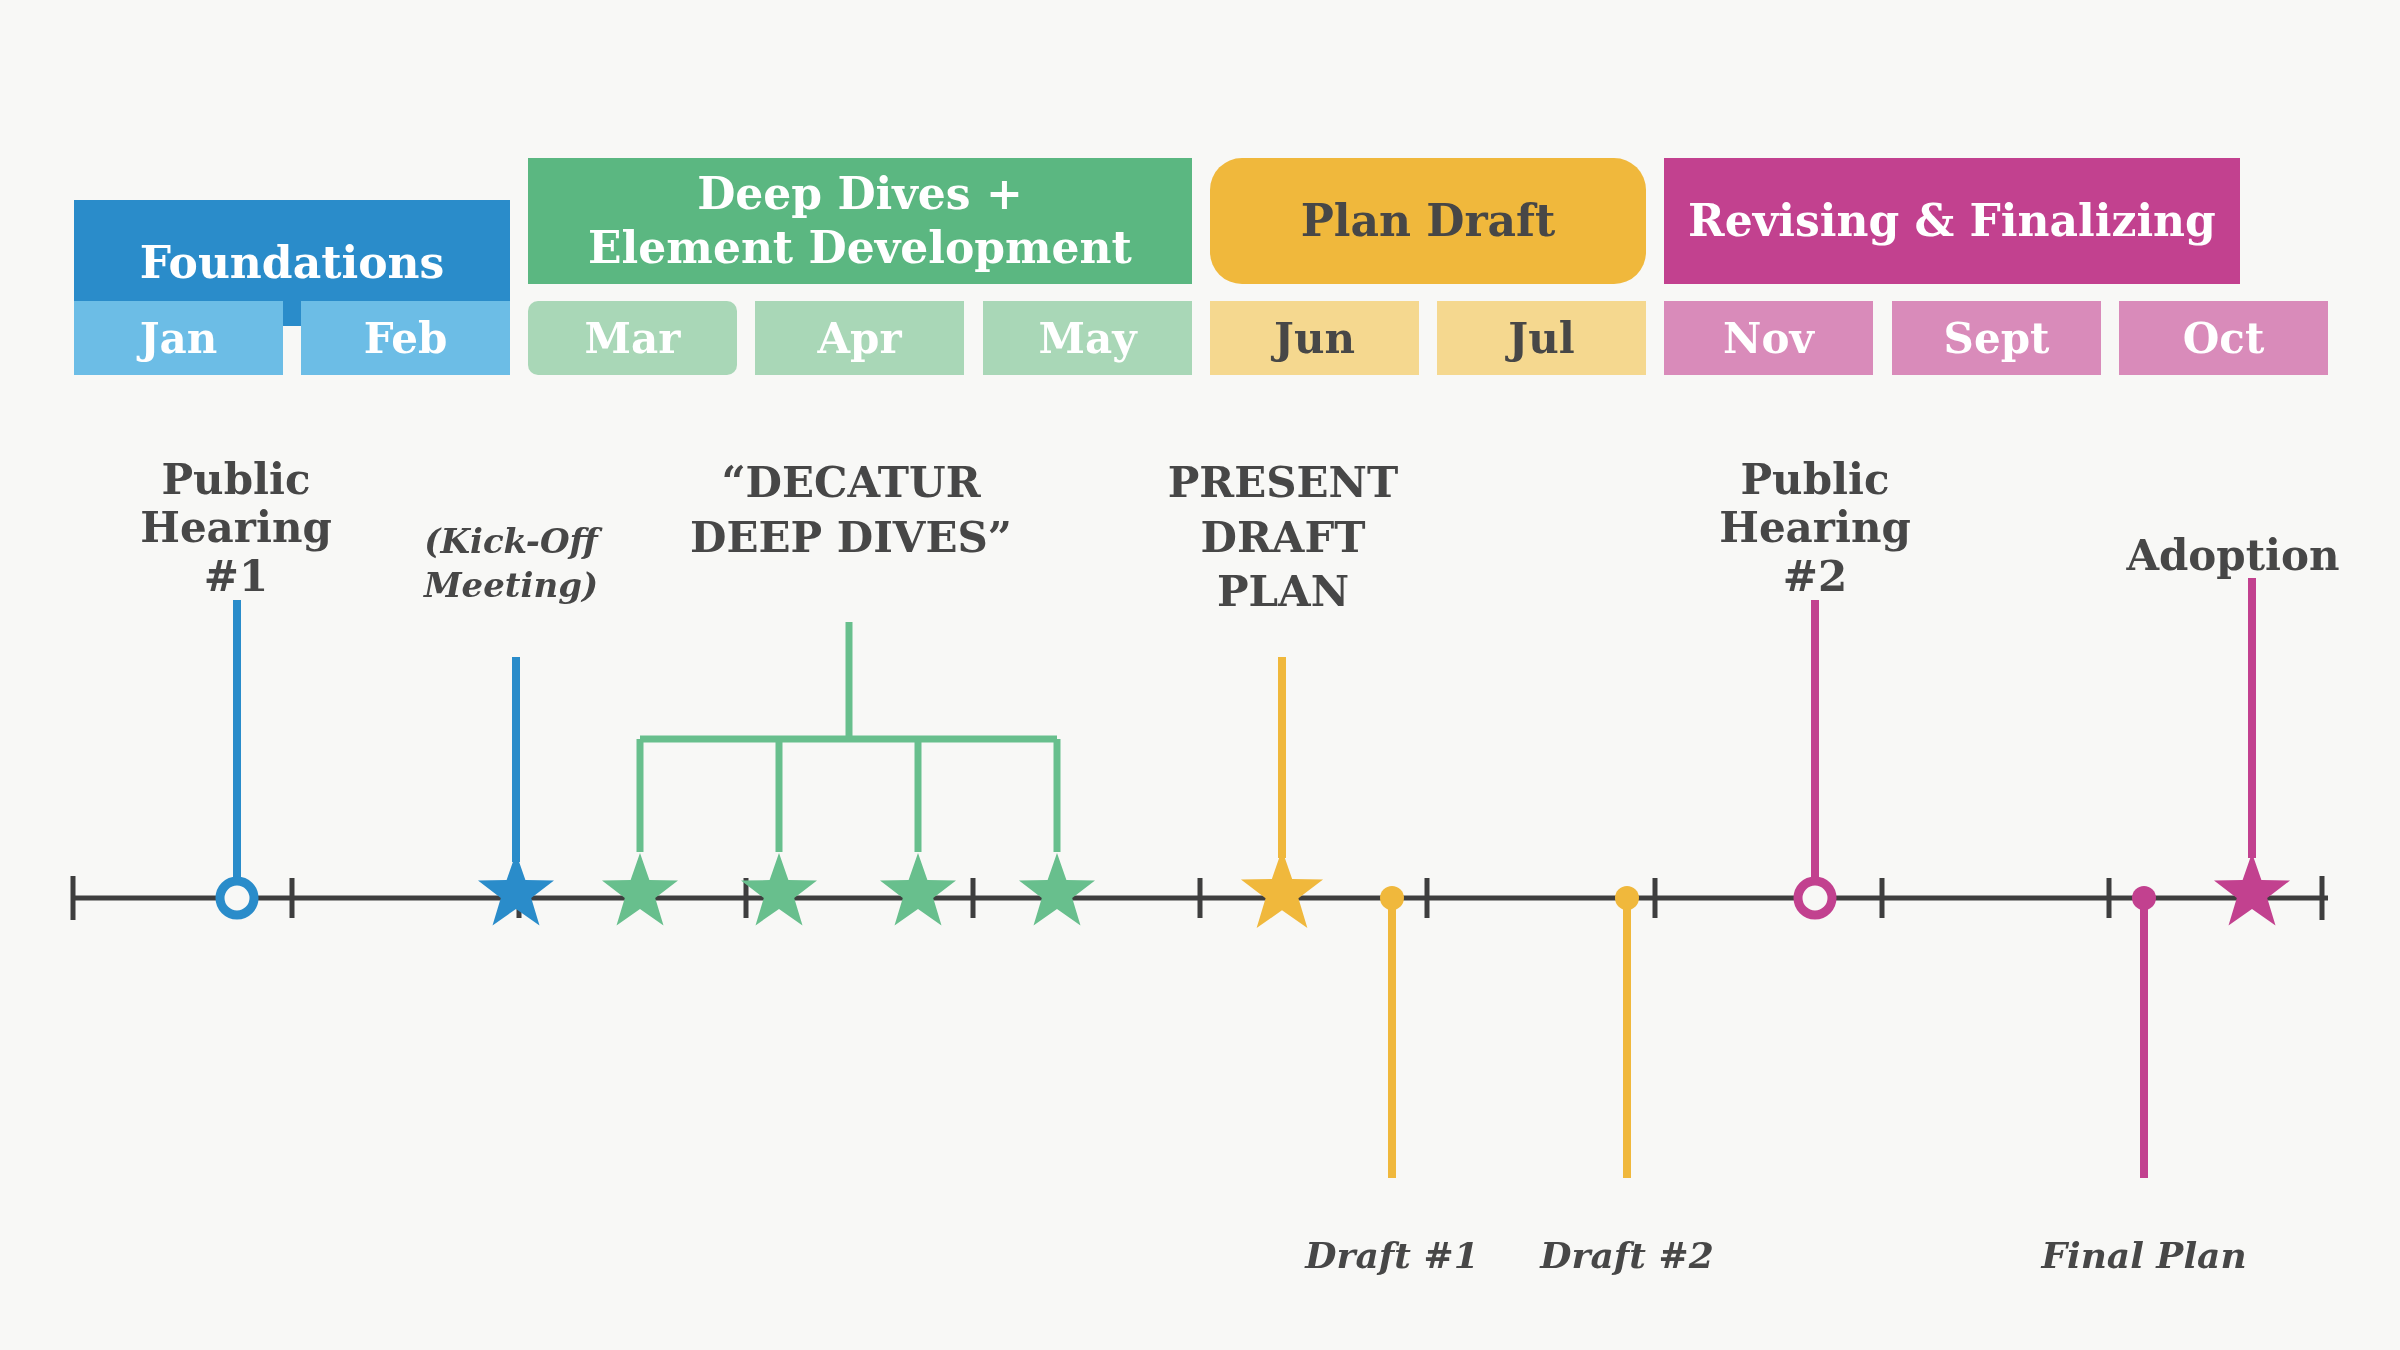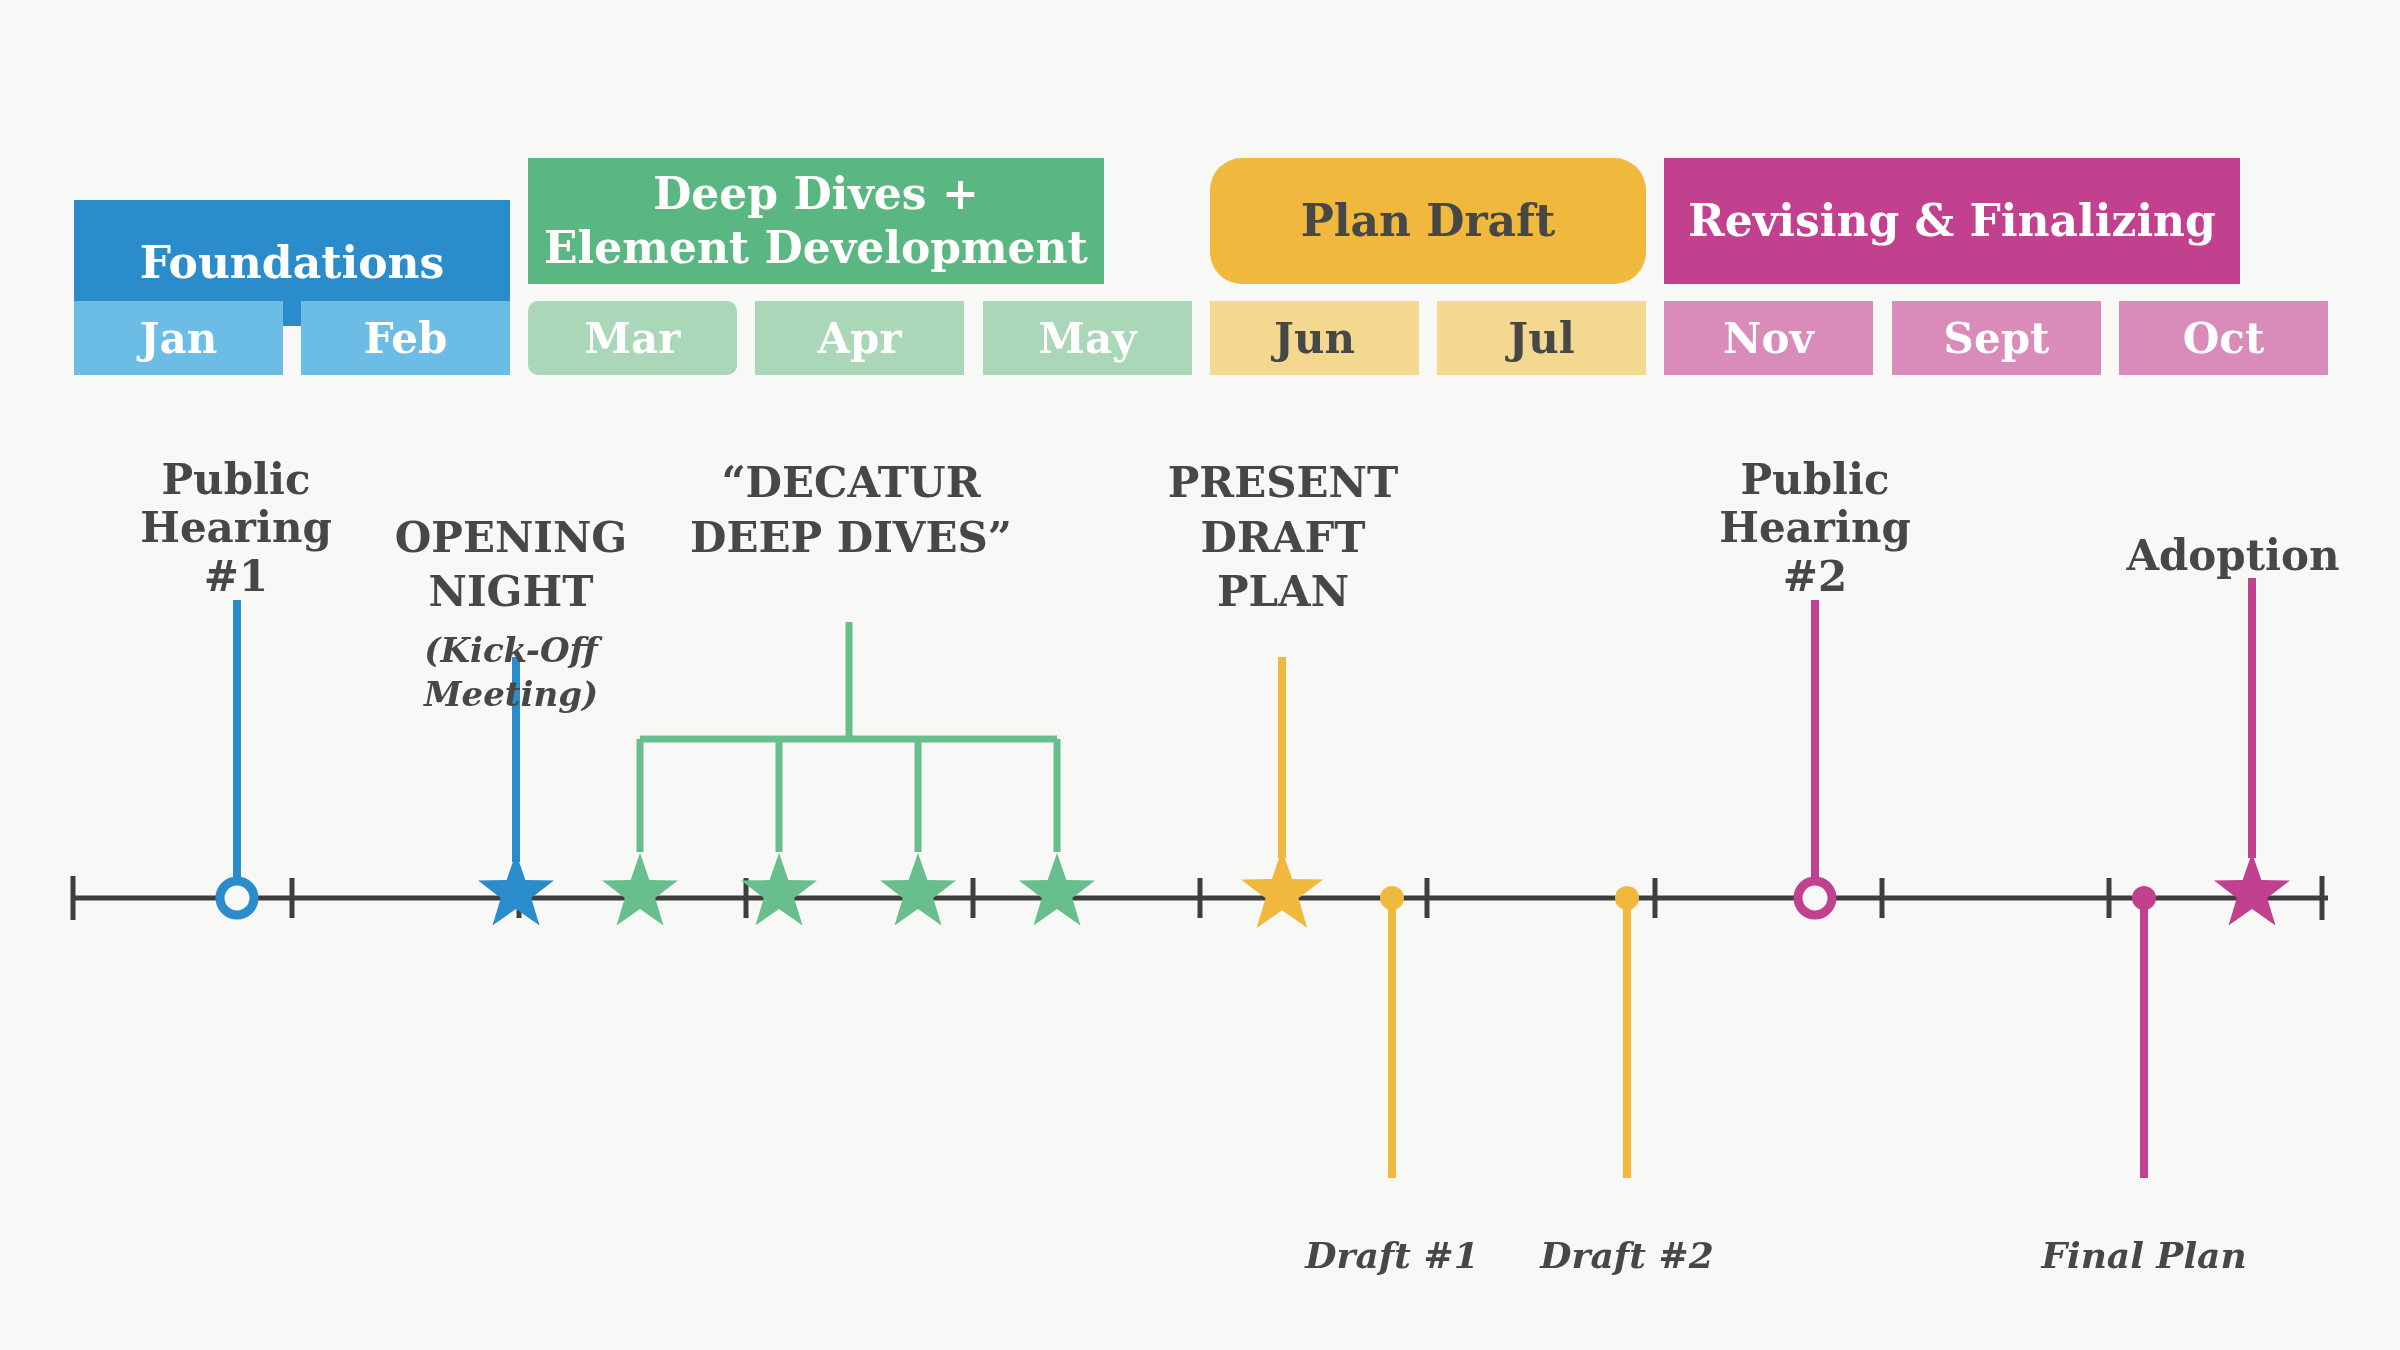--- a/index.html
+++ b/index.html
@@ -13,21 +13,21 @@
     overflow:hidden;
   }
   
   .phase{
     position:absolute;top:158px;height:126px;
     display:flex;align-items:center;justify-content:center;
     text-align:center;font-size:44px;font-weight:600;
     line-height:1.22;white-space:pre-line;color:#fff;
   }
   .phase.p0{left:74px;width:436px;background:#2a8cca;margin-top:42px;}
-  .phase.p1{left:528px;width:576px;background:#5bb781;}
+  .phase.p1{left:528px;width:664px;background:#5bb781;}
   .phase.p2{left:1210px;width:436px;background:#f0b83c;color:#474747;border-radius:32px;}
   .phase.p3{left:1664px;width:576px;background:#c2418f;}
   
   .month{
     position:absolute;top:301px;height:74px;width:209px;
     display:flex;align-items:center;justify-content:center;
     font-size:42px;font-weight:600;color:#fff;
   }
   .month.c0{background:#6cbde6;}
   .month.c1{background:#a9d7b7;}
@@ -136,22 +136,20 @@
     <circle cx="2144" cy="898" r="12" fill="#c2418f"></circle>
 
     <polygon transform="translate(2252,893)" points="0,-40 9.4,-12.9 38,-12.4 15.2,4.9 23.5,32.4 0,16 -23.5,32.4 -15.2,4.9 -38,-12.4 -9.4,-12.9" fill="#c2418f"></polygon>
   </svg>
 
   <div class="evt" id="ev-ph1">Public
 Hearing
 #1</div>
 
   <div class="evt caps" id="ev-opening">
-    <span style="white-space:pre-line;">OPENING
-NIGHT</span>
     <span class="sub">(Kick-Off
 Meeting)</span>
   </div>
 
   <div class="evt caps" id="ev-decatur">“DECATUR
 DEEP DIVES”</div>
 
   <div class="evt caps" id="ev-present">PRESENT
 DRAFT
 PLAN</div>

